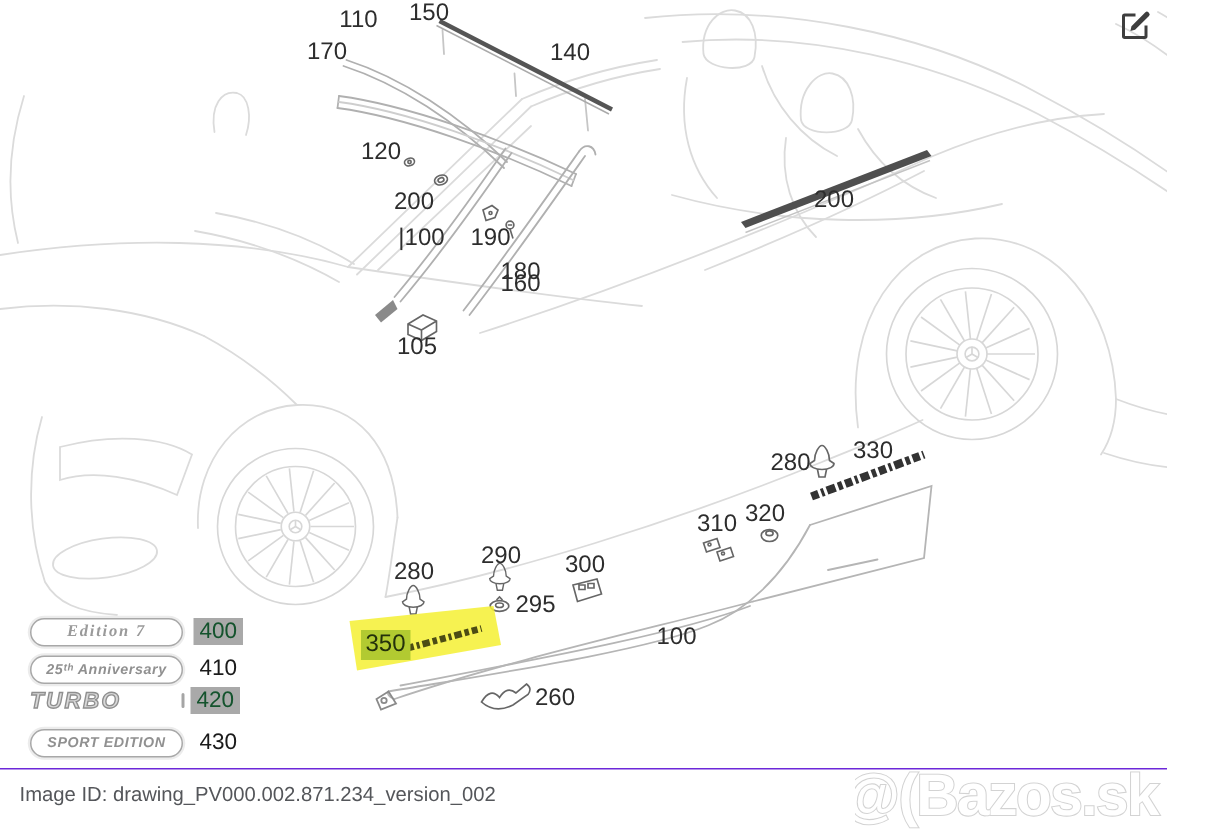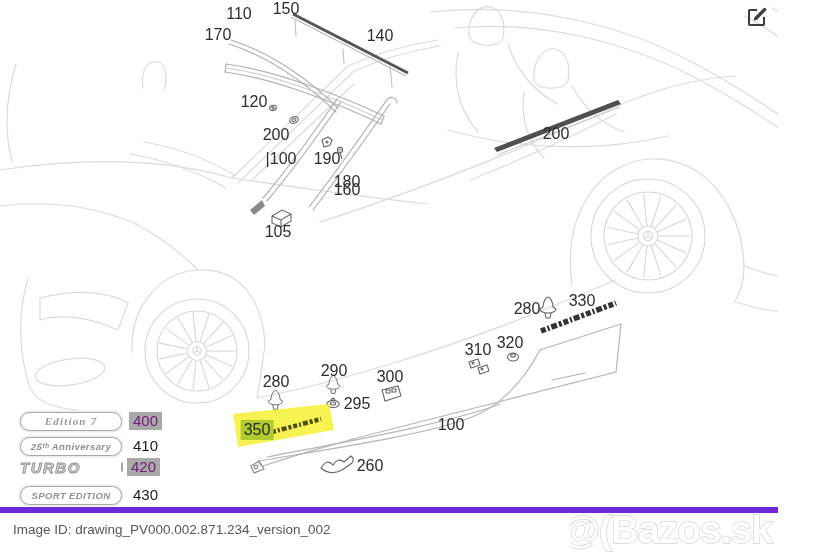--- a/index.html
+++ b/index.html
@@ -19,22 +19,22 @@
               box-shadow:0 0 0 1.5px #ececec;}
   .oval-text{font-style:italic;font-weight:bold;font-size:9.5px;letter-spacing:.4px;color:#909090;
              white-space:nowrap;}
   .serif .oval-text{font-family:"Liberation Serif",serif;font-size:11px;letter-spacing:1.2px;color:#9a9a9a;}
   .badge-block{width:100px;display:flex;flex-direction:row;align-items:center;}
   .turbo-text{font-size:15px;font-weight:bold;font-style:italic;letter-spacing:1.5px;color:#d8d8d8;
               -webkit-text-stroke:.9px #8f8f8f;line-height:1;}
   .turbo-sub{width:36px;height:8px;border:1px solid #a5a5a5;border-radius:4px;margin:-1px 0 0 40px;
              background:repeating-linear-gradient(100deg,#c2c2c2 0 2px,#ffffff 2px 4px);}
   .badge-number{font-size:15px;color:#1b1b1b;padding:1px 4px;line-height:1.1;}
-  .badge-number.hl-gray{background:#a9a9a9;color:#701a75;}
-  .footer{position:absolute;left:0;right:0;bottom:0;height:44px;border-top:6px solid #6d28d9;background:#fff;}
+  .badge-number.hl-gray{background:#a9a9a9;color:#14532d;}
+  .footer{position:absolute;left:0;right:0;bottom:0;height:44px;border-top:1px solid #6d28d9;background:#fff;}
   .footer-text{position:absolute;left:13px;top:9px;font-size:13.5px;color:#54565a;}
   .watermark{position:absolute;right:2px;bottom:1px;z-index:4;}
 </style>
 </head>
 <body>
 
 <div class="canvas">
 
   <svg class="art" width="814" height="513" viewBox="0 0 814 513">
     <defs>

